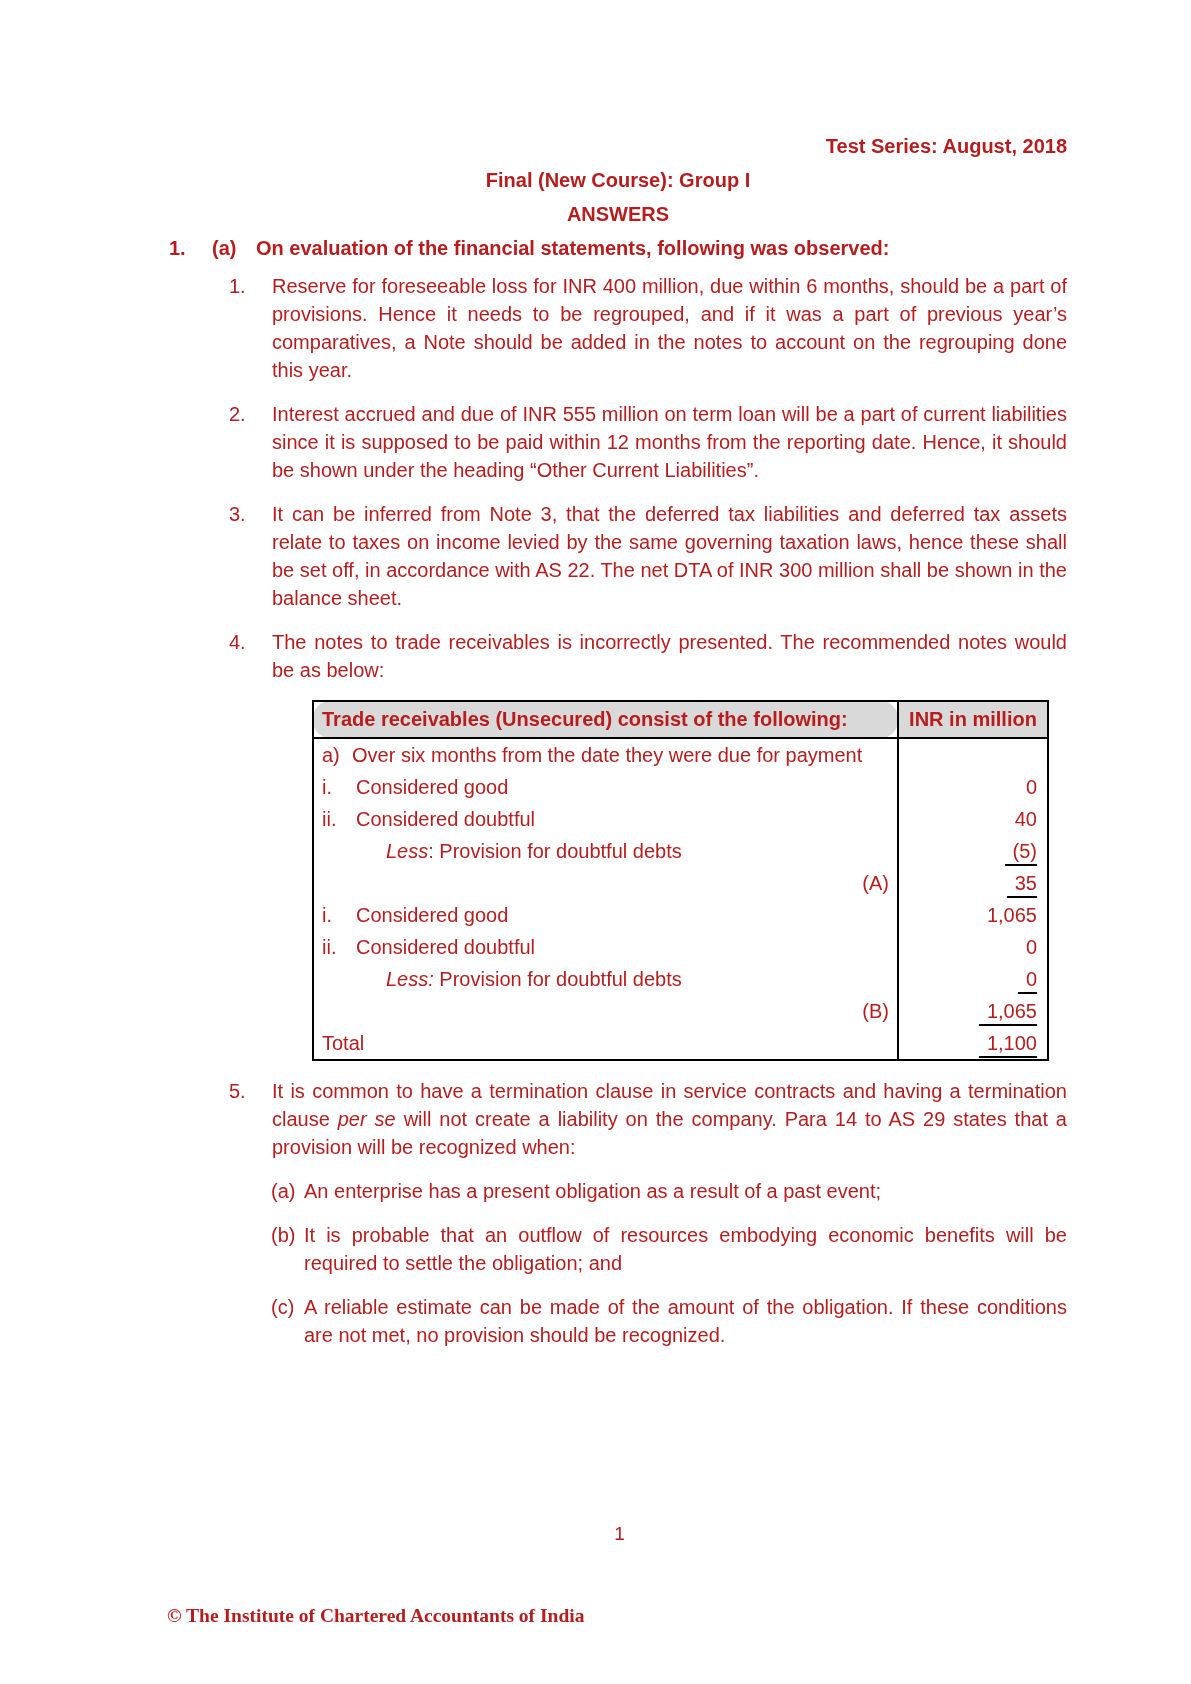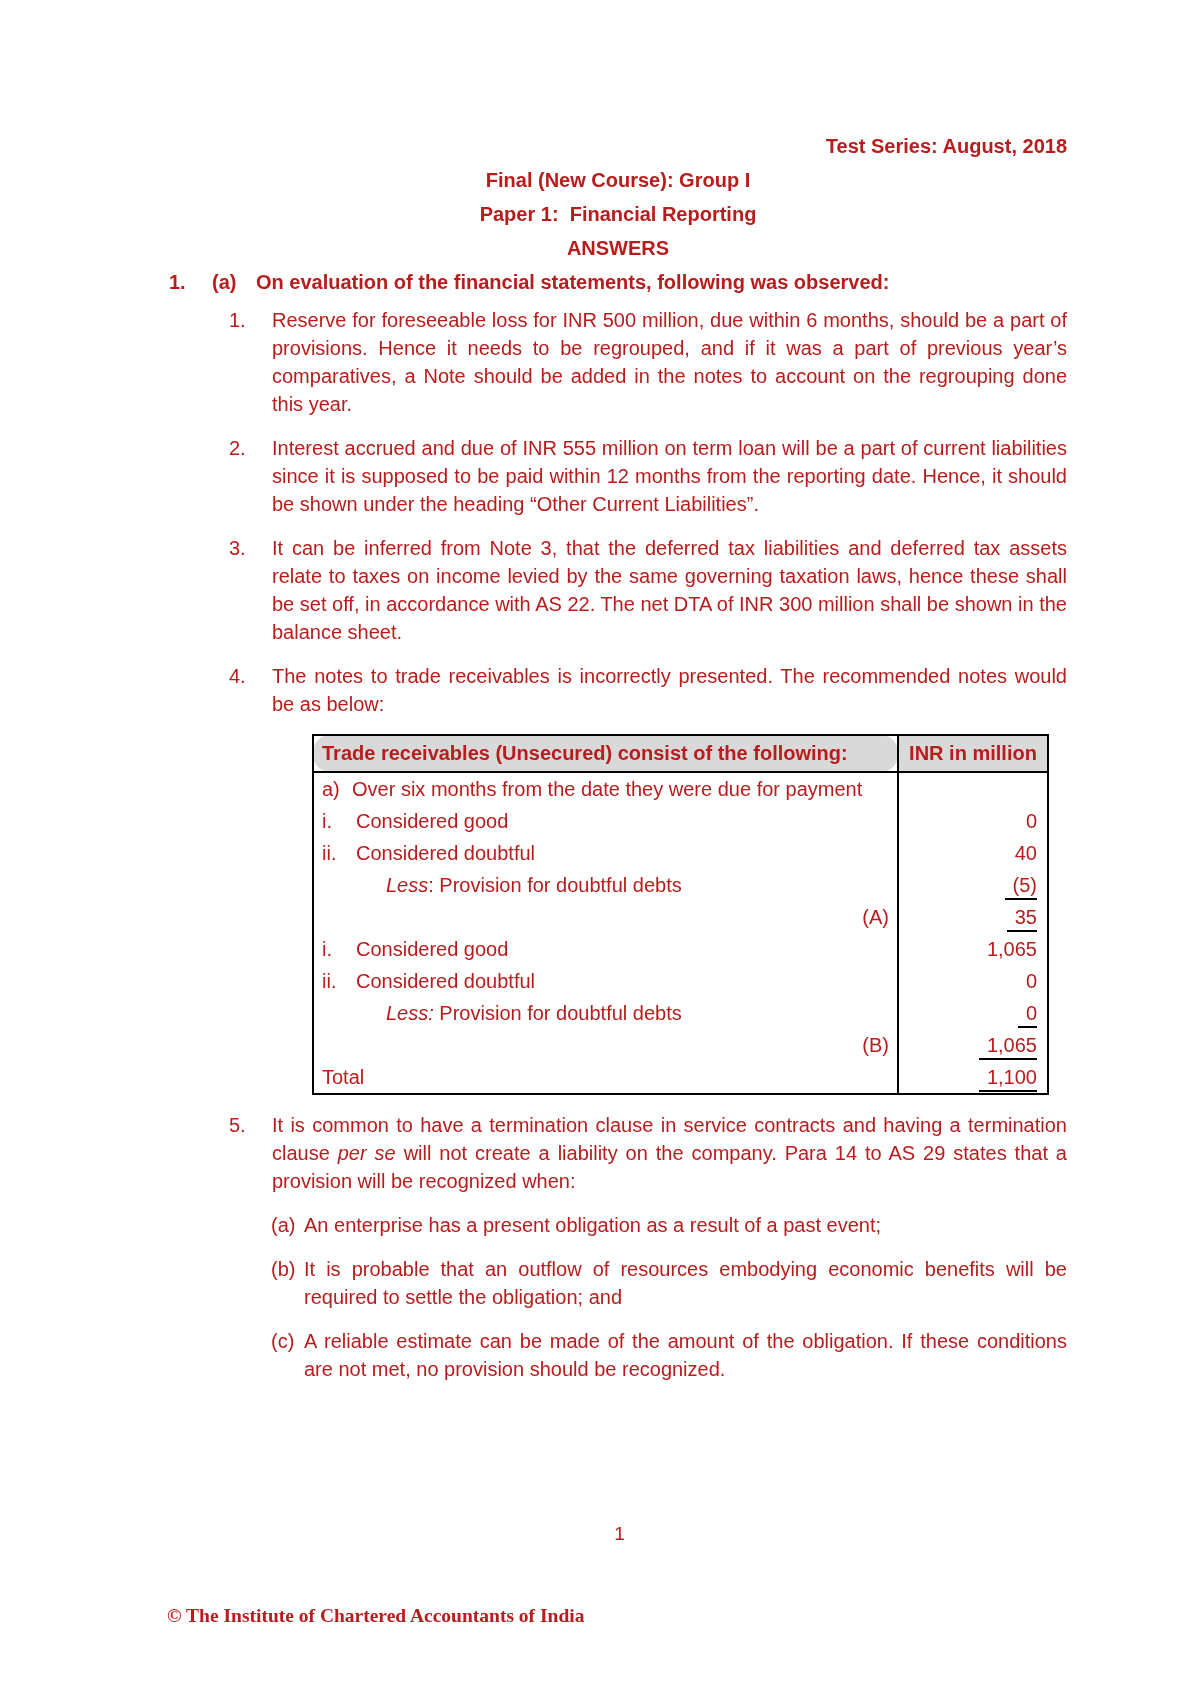--- a/index.html
+++ b/index.html
@@ -62,32 +62,31 @@
   }
   i { font-style:italic; }
 </style>
 </head>
 <body>
 
 <div class="page">
 
   <div class="hdr-right">Test Series: August, 2018</div>
   <div class="hdr-center">Final (New Course): Group I</div>
-  <div class="hdr-center">Paper 1:  Financial Reporting</div>
   <div class="hdr-center">ANSWERS</div>
 
   <div class="q-row">
     <span class="q-num">1.</span>
     <span class="q-part">(a)</span>
     <span class="q-text">On evaluation of the financial statements, following was observed:</span>
   </div>
 
   <div class="item">
     <span class="i-num">1.</span>
-    <div class="i-body">Reserve for foreseeable loss for INR 500 million, due within 6 months, should be a part of provisions. Hence it needs to be regrouped, and if it was a part of previous year’s comparatives, a Note should be added in the notes to account on the regrouping done this year.</div>
+    <div class="i-body">Reserve for foreseeable loss for INR 400 million, due within 6 months, should be a part of provisions. Hence it needs to be regrouped, and if it was a part of previous year’s comparatives, a Note should be added in the notes to account on the regrouping done this year.</div>
   </div>
 
   <div class="item">
     <span class="i-num">2.</span>
     <div class="i-body">Interest accrued and due of INR 555 million on term loan will be a part of current liabilities since it is supposed to be paid within 12 months from the reporting date.  Hence, it should be shown under the heading “Other Current Liabilities”.</div>
   </div>
 
   <div class="item">
     <span class="i-num">3.</span>
     <div class="i-body">It can be inferred from Note 3, that the deferred tax liabilities and deferred tax assets relate to taxes on income levied by the same governing taxation laws, hence these shall be set off, in accordance with AS 22.  The net DTA of INR 300 million shall be shown in the balance sheet.</div>

